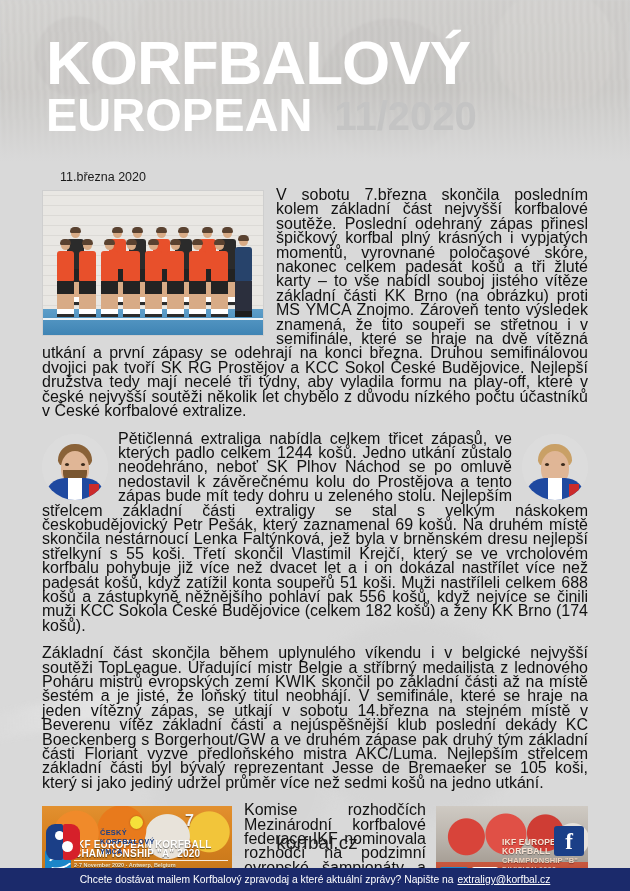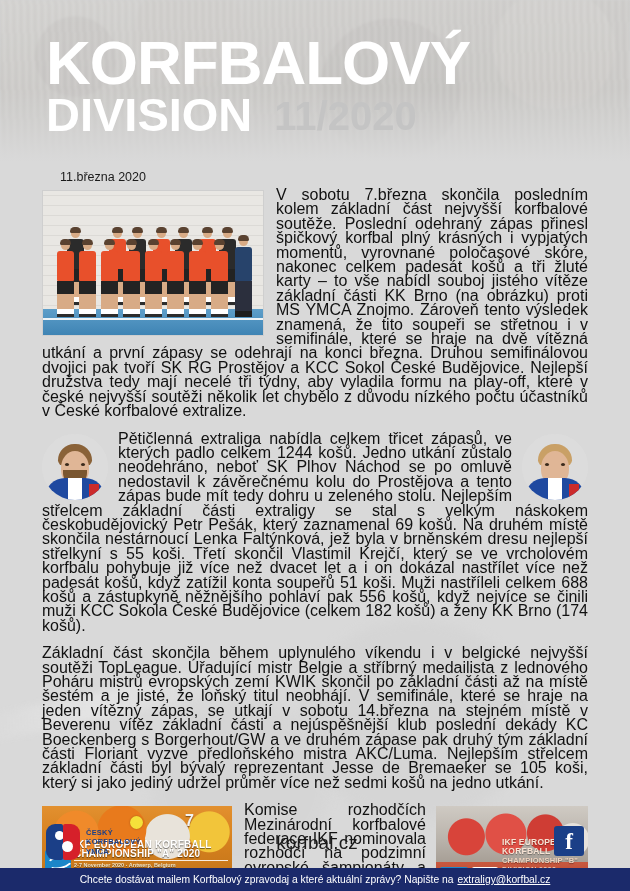--- a/index.html
+++ b/index.html
@@ -368,21 +368,21 @@
     position: absolute;
     left: 0; right: 0; bottom: 23px;
     height: 48px;
     z-index: 3;
     display: flex;
     align-items: center;
   }
   .footer-logo {
     position: absolute;
     left: 46px; top: 4px;
-    display: flex; align-items: center; gap: 6px;
+    display: flex; align-items: center; gap: 20px;
   }
   .logo-mark { position: relative; width: 34px; height: 36px; }
   .logo-blue {
     position:absolute; left:0; top:0; width:17px; height:36px;
     background:#1b3f87;
     border-radius: 9px 2px 2px 9px;
   }
   .logo-blue::after{
     content:""; position:absolute; right:-1px; top:7px; width:9px; height:9px;
     border-radius:50%; background:#ffffff;
@@ -443,21 +443,21 @@
   </div>
 
   <div class="header">
     <div class="header-photo"></div>
     <div class="header-veil"></div>
   </div>
 
   <div class="title-block">
     <div class="title-main">KORFBALOVÝ</div>
     <div class="title-row">
-      <div class="title-sub">DIVISION</div>
+      <div class="title-sub">EUROPEAN</div>
       <div class="title-issue">11/2020</div>
     </div>
   </div>
 
   <div class="date-line">11.března 2020</div>
 
   <div class="content">
 
     <div class="clearfix">
       <div class="img-team">

